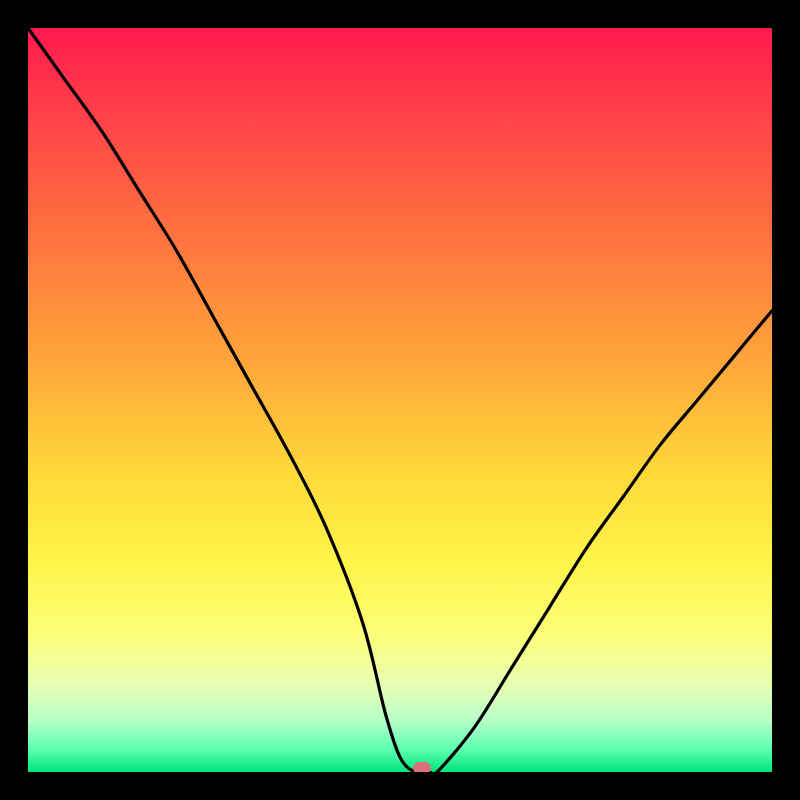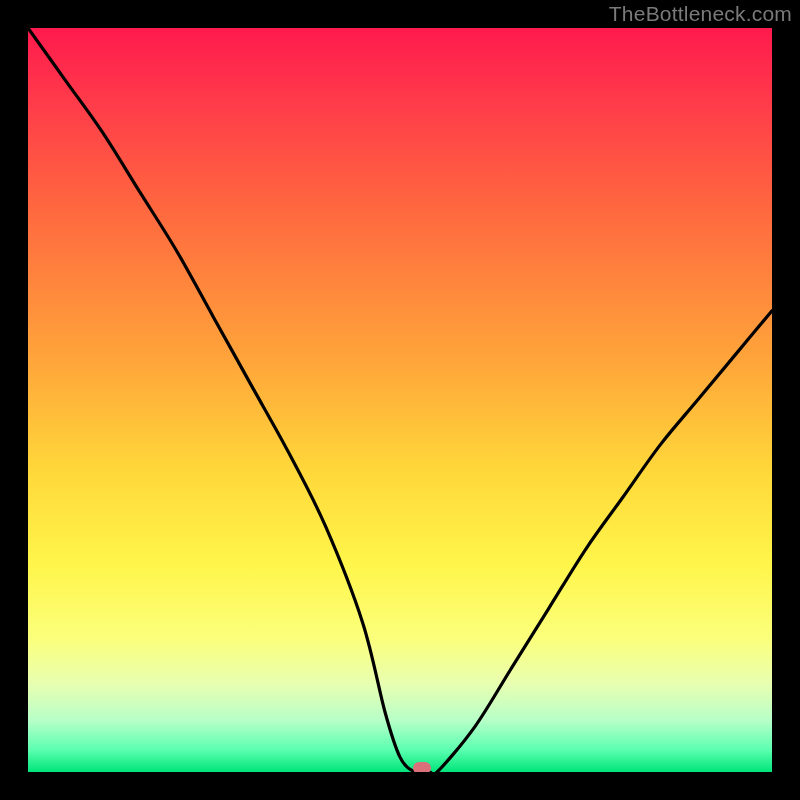--- a/index.html
+++ b/index.html
@@ -72,14 +72,13 @@
 <body>
 
 <div class="frame">
   <div class="plot">
     <div class="gradient"></div>
     <svg class="curve" viewBox="0 0 744 744" preserveAspectRatio="none">
       <path id="curve-path" fill="none" stroke="#000" stroke-width="3.2" stroke-linecap="round" stroke-linejoin="round" d="M 0.00 0.00 C 6.20 8.68, 24.80 34.72, 37.20 52.08 C 49.60 69.44, 62.00 85.56, 74.40 104.16 C 86.80 122.76, 99.20 143.84, 111.60 163.68 C 124.00 183.52, 136.40 202.12, 148.80 223.20 C 161.20 244.28, 173.60 267.84, 186.00 290.16 C 198.40 312.48, 210.80 334.80, 223.20 357.12 C 235.60 379.44, 248.00 400.52, 260.40 424.08 C 272.80 447.64, 285.20 469.96, 297.60 498.48 C 310.00 527.00, 324.88 564.20, 334.80 595.20 C 344.72 626.20, 350.92 662.16, 357.12 684.48 C 363.32 706.80, 367.04 719.20, 372.00 729.12 C 376.96 739.04, 381.92 741.52, 386.88 744.00 C 391.84 746.48, 398.04 744.00, 401.76 744.00 C 405.48 744.00, 401.76 751.44, 409.20 744.00 C 416.64 736.56, 434.00 716.72, 446.40 699.36 C 458.80 682.00, 471.20 659.68, 483.60 639.84 C 496.00 620.00, 508.40 600.16, 520.80 580.32 C 533.20 560.48, 545.60 539.40, 558.00 520.80 C 570.40 502.20, 582.80 486.08, 595.20 468.72 C 607.60 451.36, 620.00 432.76, 632.40 416.64 C 644.80 400.52, 657.20 386.88, 669.60 372.00 C 682.00 357.12, 694.40 342.24, 706.80 327.36 C 719.20 312.48, 737.80 290.16, 744.00 282.72"></path>
     </svg>
     <div class="marker" id="min-marker" style="left: 394.32px; top: 740px;"></div>
   </div>
-  <div class="attribution">TheBottleneck.com</div>
 </div>
 
 </body></html>

